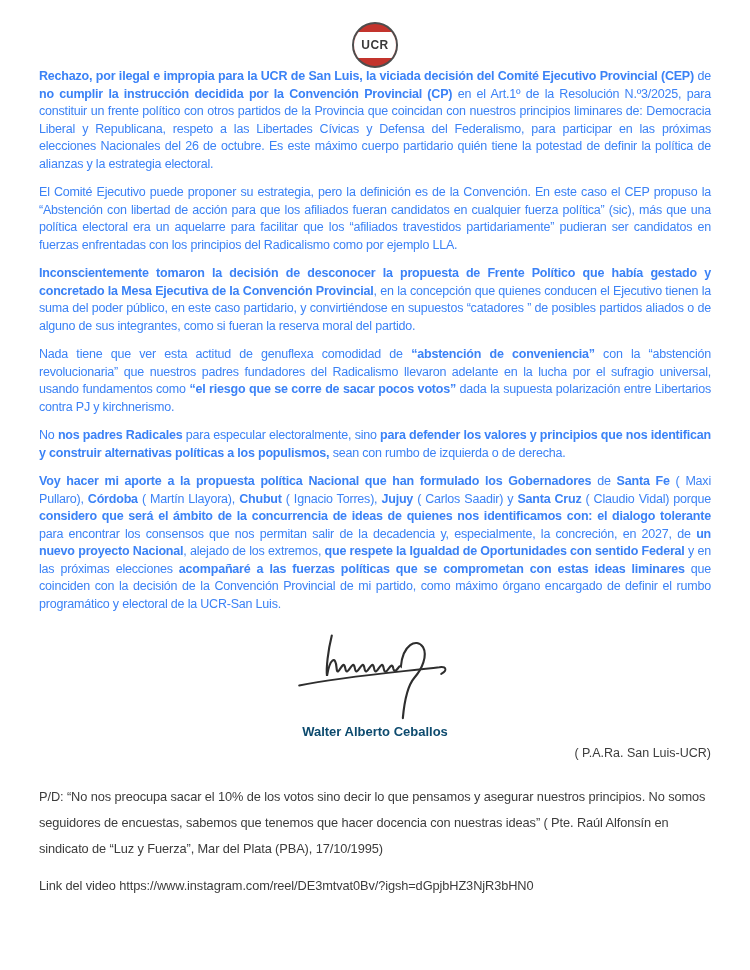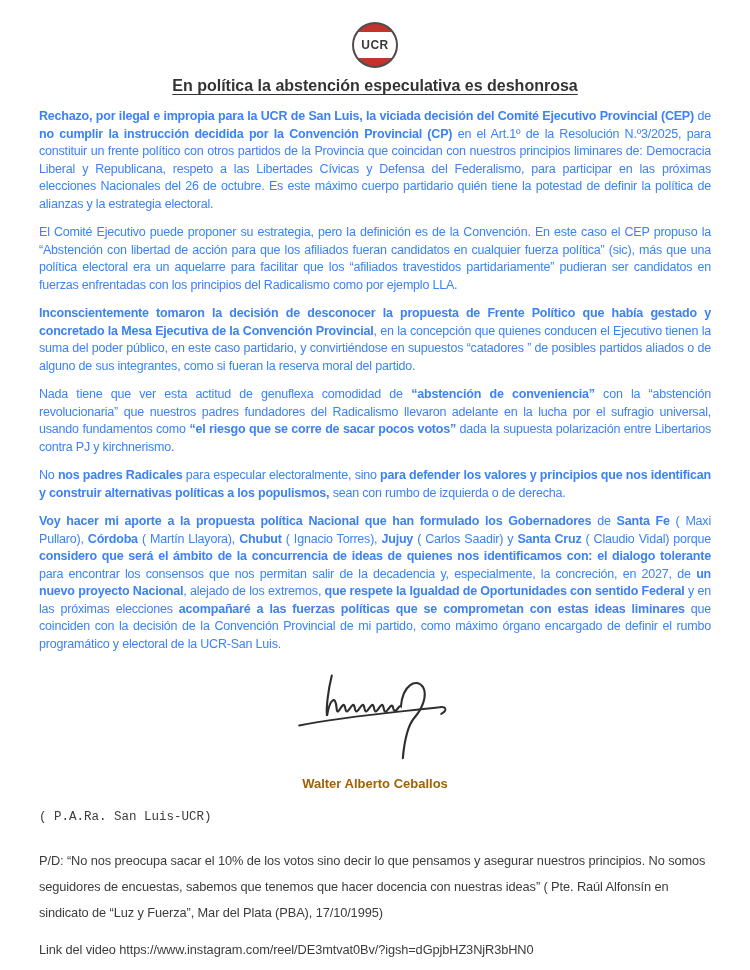--- a/index.html
+++ b/index.html
@@ -42,43 +42,40 @@
   .para {
     text-align: justify;
     font-size: 12.5px; line-height: 17.5px;
     color: #3b82f6; letter-spacing: -0.2px;
     margin: 0 0 11px 0;
   }
   .para .b { font-weight: 700; }
 
   
   .signature-row { display: flex; justify-content: center; margin: 2px 0 0 0; }
-  .sign-name { text-align: center; font-weight: 700; font-size: 13px; color: #a16207; margin-top: 16px; }
-  .sign-affil { text-align: left; font-size: 12.5px; color: #3c3c3c; margin-top: 19px; font-family: Liberation Mono, monospace; }
+  .sign-name { text-align: center; font-weight: 700; font-size: 13px; color: #0c4a6e; margin-top: 4px; }
+  .sign-affil { text-align: right; font-size: 12.5px; color: #3c3c3c; margin-top: 7px; }
 
   
   .postscript { font-size: 12.8px; line-height: 26px; color: #3c3c3c; margin-top: 24px; letter-spacing: -0.1px; }
   .link-line { font-size: 12.8px; color: #3c3c3c; margin-top: 16px; letter-spacing: -0.1px; }
 </style>
 </head>
 <body>
 
 <div class="page">
 
   <div class="logo-wrap">
     <div class="logo" style="background: rgb(195, 52, 45); border-color: rgb(77, 77, 77);">
       <div class="logo-band">
         <span class="logo-text">UCR</span>
       </div>
     </div>
   </div>
 
-  <div class="title">
-    <span>En política la abstención especulativa es deshonrosa</span>
-  </div>
 
   <div id="paragraphs">
       <p class="para"><span class="b">Rechazo, por ilegal e impropia para la UCR de San Luis, la viciada decisión del Comité Ejecutivo Provincial (CEP) </span><span>de </span><span class="b">no cumplir la instrucción decidida por la Convención Provincial (CP) </span><span>en el Art.1º de la Resolución N.º3/2025, para constituir un frente político con otros partidos de la Provincia que coincidan con nuestros principios liminares de: Democracia Liberal y Republicana, respeto a las Libertades Cívicas y Defensa del Federalismo, para participar en las próximas elecciones Nacionales del 26 de octubre. Es este máximo cuerpo partidario quién tiene la potestad de definir la política de alianzas y la estrategia electoral.</span></p>
       <p class="para"><span>El Comité Ejecutivo puede proponer su estrategia, pero la definición es de la Convención. En este caso el CEP propuso la “Abstención con libertad de acción para que los afiliados fueran candidatos en cualquier fuerza política” (sic), más que una política electoral era un aquelarre para facilitar que los “afiliados travestidos partidariamente” pudieran ser candidatos en fuerzas enfrentadas con los principios del Radicalismo como por ejemplo LLA.</span></p>
       <p class="para"><span class="b">Inconscientemente tomaron la decisión de desconocer la propuesta de Frente Político que había gestado y concretado la Mesa Ejecutiva de la Convención Provincial</span><span>, en la concepción que quienes conducen el Ejecutivo tienen la suma del poder público, en este caso partidario, y convirtiéndose en supuestos “catadores ” de posibles partidos aliados o de alguno de sus integrantes, como si fueran la reserva moral del partido.</span></p>
       <p class="para"><span>Nada tiene que ver esta actitud de genuflexa comodidad de </span><span class="b">“abstención de conveniencia”</span><span> con la “abstención revolucionaria” que nuestros padres fundadores del Radicalismo llevaron adelante en la lucha por el sufragio universal, usando fundamentos como </span><span class="b">“el riesgo que se corre de sacar pocos votos”</span><span> dada la supuesta polarización entre Libertarios contra PJ y kirchnerismo.</span></p>
       <p class="para"><span>No </span><span class="b">nos padres Radicales </span><span>para especular electoralmente, sino </span><span class="b">para defender los valores y principios que nos identifican y construir alternativas políticas a los populismos, </span><span>sean con rumbo de izquierda o de derecha.</span></p>
       <p class="para"><span class="b">Voy hacer mi aporte a la propuesta política Nacional que han formulado los Gobernadores </span><span>de </span><span class="b">Santa Fe </span><span>( Maxi Pullaro), </span><span class="b">Córdoba </span><span>( Martín Llayora), </span><span class="b">Chubut </span><span>( Ignacio Torres), </span><span class="b">Jujuy </span><span>( Carlos Saadir) y </span><span class="b">Santa Cruz </span><span>( Claudio Vidal) porque </span><span class="b">considero que será el ámbito de la concurrencia de ideas de quienes nos identificamos con: el dialogo tolerante </span><span>para encontrar los consensos que nos permitan salir de la decadencia y, especialmente, la concreción, en 2027, de </span><span class="b">un nuevo proyecto Nacional</span><span>, alejado de los extremos, </span><span class="b">que respete la Igualdad de Oportunidades con sentido Federal </span><span>y en las próximas elecciones </span><span class="b">acompañaré a las fuerzas políticas que se comprometan con estas ideas liminares </span><span>que coinciden con la decisión de la Convención Provincial de mi partido, como máximo órgano encargado de definir el rumbo programático y electoral de la UCR-San Luis.</span></p>
     </div>
 

